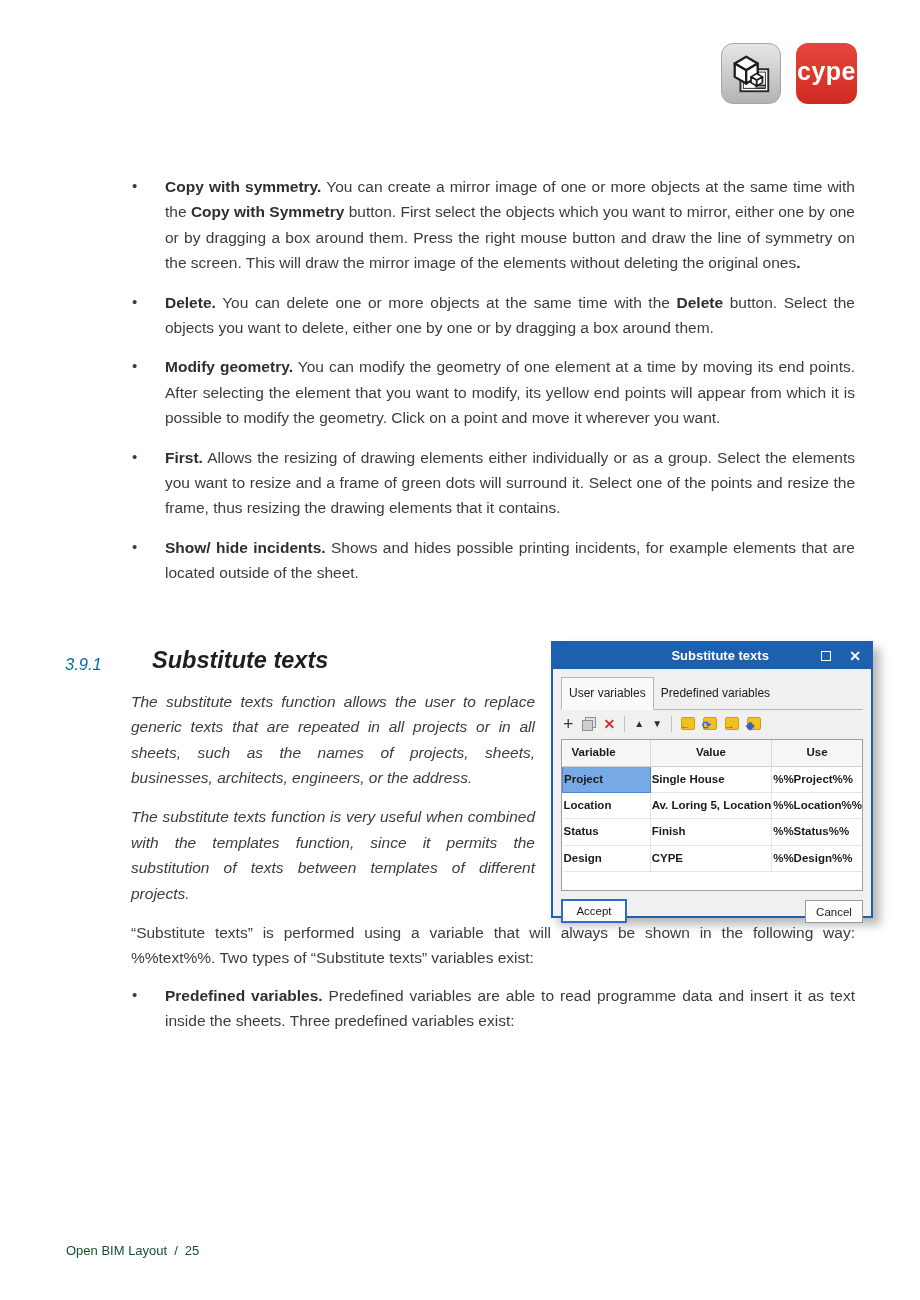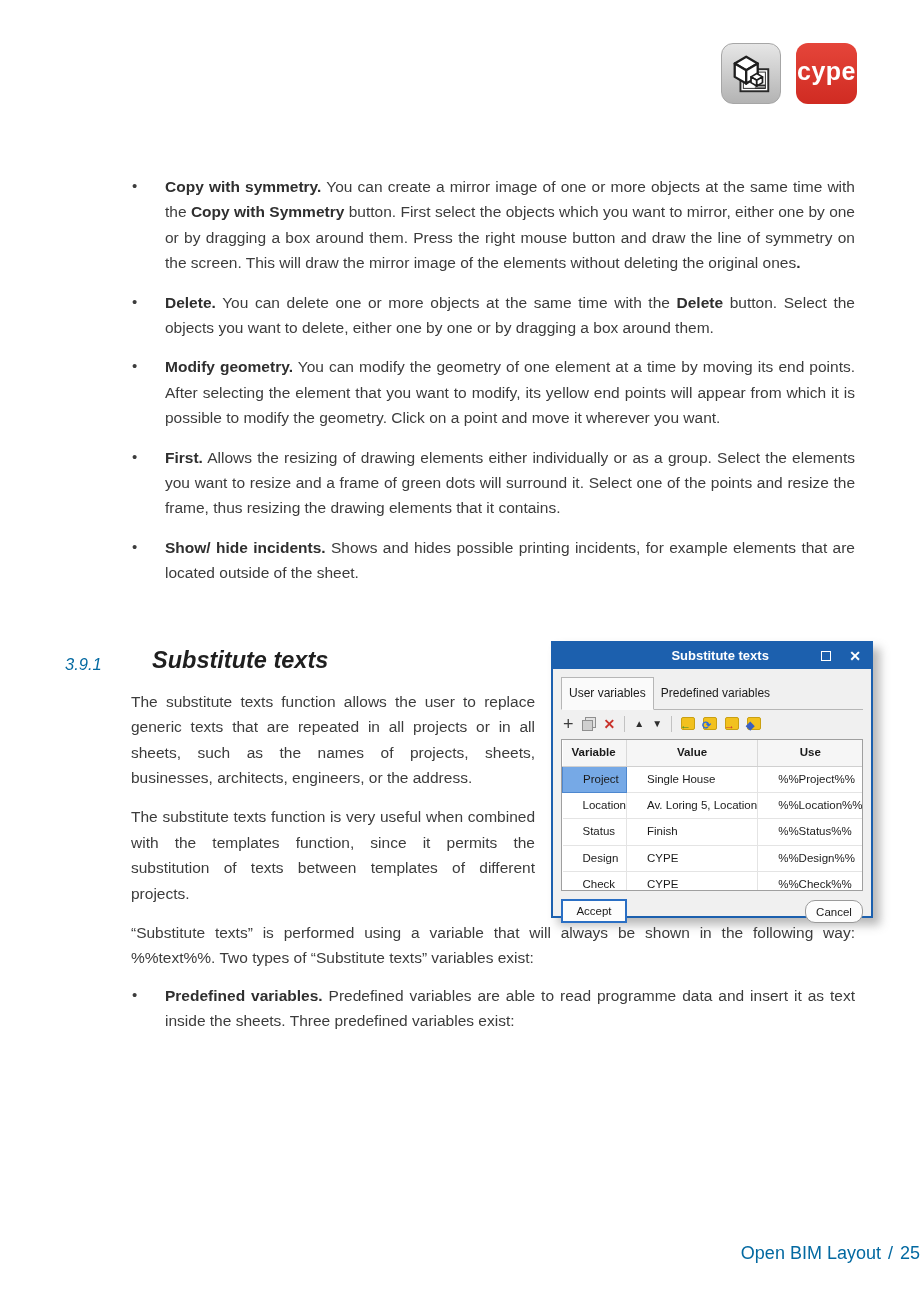--- a/index.html
+++ b/index.html
@@ -23,21 +23,21 @@
   .bullets { list-style:none; margin-top:14px; }
   .bullets li { position:relative; text-align:justify; margin-bottom:14px; }
   .bm { position:absolute; left:-33px; top:-1px; font-size:15px; color:#3c3c3c; }
 
   
   .section { position:relative; margin:57px 65px 0 131px; }
   .heading-row { position:relative; padding-left:21px; height:36px; }
   .sec-num { position:absolute; left:-66px; top:9px; font-style:italic; font-size:16.5px; color:#0369a1; }
   .sec-title { font-style:italic; font-weight:700; font-size:23.5px; color:#1f1f1f; line-height:34px; }
   .leftcol { width:404px; margin-top:10px; }
-  .leftcol .para { margin-bottom:14px; }
+  .leftcol .para { margin-bottom:14px;font-style:italic; }
   .para.full { margin:11px 65px 0 131px; }
   .bullets.last { margin-left:165px; margin-top:12px; }
 
   
   .dialog { position:absolute; top:-2px; right:-18px; width:322px; height:277px;
             border:2px solid #1c60ae; background:#f0f0f0; box-shadow:7px 7px 9px rgba(100,100,100,0.45);
             font-size:11.5px; color:#1a1a1a; }
   .titlebar { height:26px; background:#1c60ae; display:flex; align-items:center; padding:0 10px; }
   .titlebar .title { flex:1; text-align:center; color:#ffffff; font-weight:700; font-size:13px; padding-left:56px; }
   .win-btns { display:flex; align-items:center; gap:18px; }
@@ -60,30 +60,30 @@
   .tbi.ybox .g { position:absolute; left:-2px; bottom:-2px; font-size:11px; font-weight:700; line-height:1; }
   .g.green { color:#2e8b2e; } .g.blue { color:#2f6bd8; left:0; bottom:-1px; } .g.red { color:#cc3333; } .g.blue2 { color:#3a5fc0; left:1px; bottom:-1px; }
 
   .listbox { height:152px; background:#ffffff; border:1px solid #9f9f9f; margin-top:2px; overflow:hidden; }
   .listbox table { width:100%; border-collapse:collapse; font-size:11.5px; }
   .listbox th { font-weight:700; color:#1a1a1a; background:#f6f6f6; height:18px;
                 border-bottom:1px solid #d0d0d0; border-right:1px solid #d9d9d9; }
   .listbox th:first-child { text-align:left; padding-left:9px; width:101px; }
   .listbox th:nth-child(2) { text-align:center; width:110px; }
   .listbox th:last-child { text-align:center; border-right:none; }
-  .listbox td { height:17.4px; padding-left:20px; border-bottom:1px solid #e4e4e4; border-right:1px solid #e4e4e4; white-space:nowrap; }
+  .listbox td { height:17.4px; padding-left:1px; border-bottom:1px solid #e4e4e4; border-right:1px solid #e4e4e4; white-space:nowrap;font-weight:bold; }
   .listbox td:last-child { border-right:none; }
   .listbox td.sel { background:#76a9e6; border:1px solid #4d87cf; }
   .btnrow { display:flex; justify-content:space-between; margin-top:8px; }
-  .btn { font-family:"Liberation Sans", sans-serif; font-size:11.5px; color:#1a1a1a; background:#fdfdfd; cursor:default;border-radius:10px; }
+  .btn { font-family:"Liberation Sans", sans-serif; font-size:11.5px; color:#1a1a1a; background:#fdfdfd; cursor:default; }
   .btn.accept { width:66px; height:24px; border:2px solid #2a6fc4; border-radius:0; }
   .btn.cancel { width:58px; height:23px; border:1px solid #9a9a9a; margin-top:1px; }
 
   
-  .footer { position:absolute; top:1243px; left:0; right:0; text-align:right; font-size:18px; color:#0369a1; padding-left:66px; }
+  .footer { position:absolute; top:1243px; left:0; right:0; text-align:left; font-size:13px; color:#14532d; padding-left:66px; }
   .footer .fsep { margin:0 7px; }
 </style>
 </head>
 <body>
 
 <div class="page">
 
   <div class="logos">
     <div class="bim-logo">
       <svg width="46" height="46" viewBox="0 0 48 48">
@@ -202,25 +202,20 @@
                 <tr>
                   <td>Status</td>
                   <td>Finish</td>
                   <td>%%Status%%</td>
                 </tr>
                 <tr>
                   <td>Design</td>
                   <td>CYPE</td>
                   <td>%%Design%%</td>
                 </tr>
-                <tr>
-                  <td>Check</td>
-                  <td>CYPE</td>
-                  <td>%%Check%%</td>
-                </tr>
 
               </tbody>
             </table>
           </div>
           <div class="btnrow">
             <button class="btn accept">Accept</button>
             <button class="btn cancel">Cancel</button>
           </div>
         </div>
       </div>

